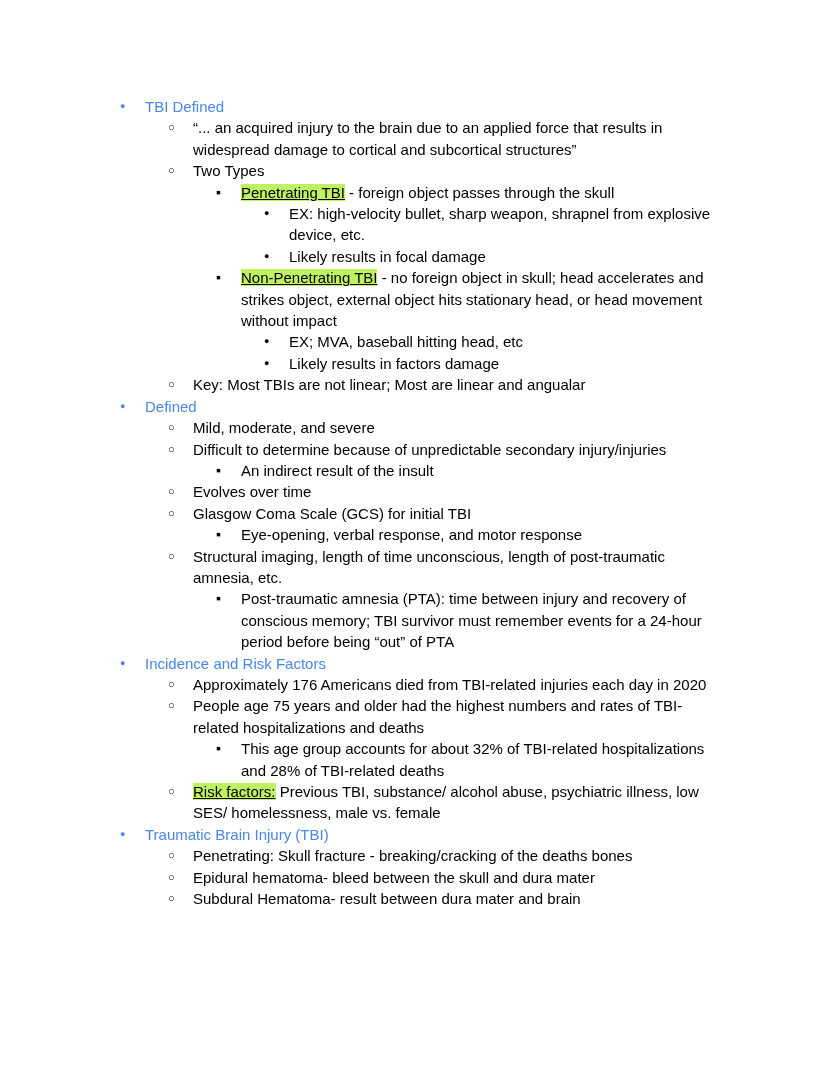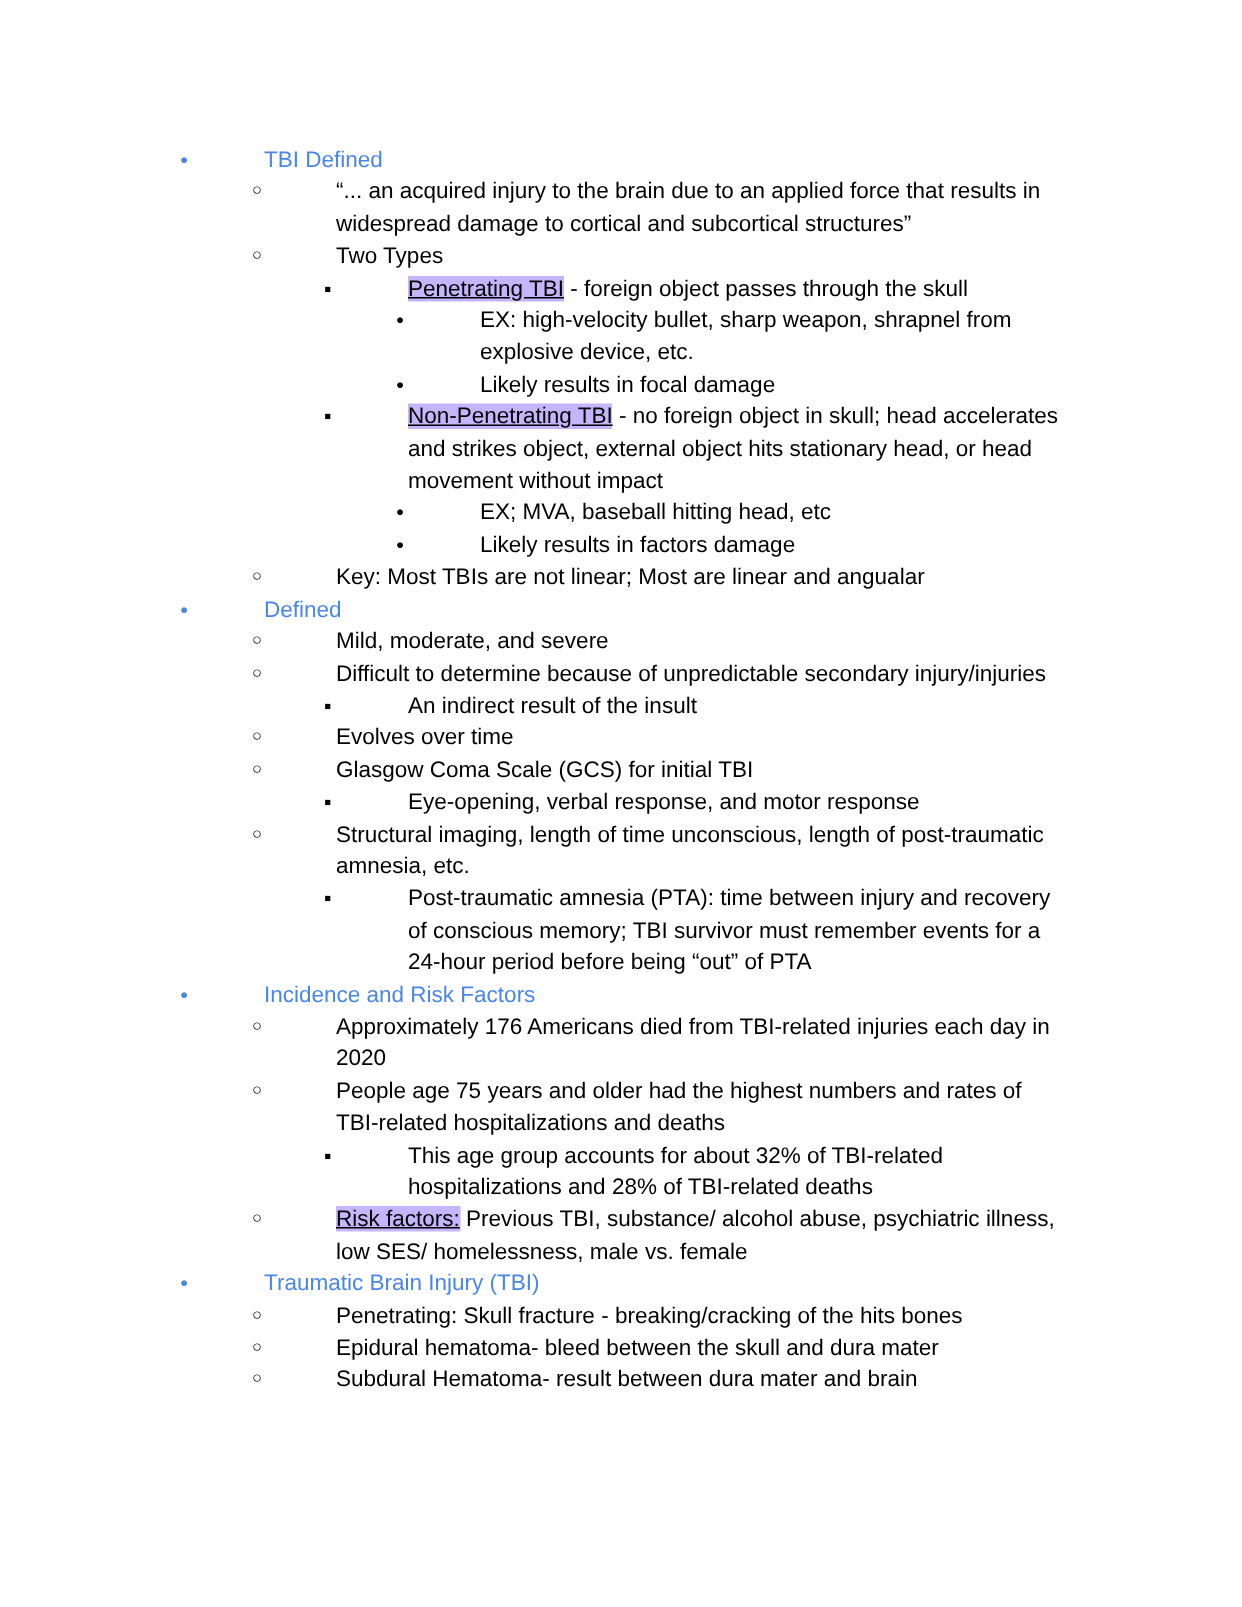--- a/index.html
+++ b/index.html
@@ -23,23 +23,23 @@
   .level-3 { margin-left: 144px; }
   .marker {
     flex: 0 0 25px;
     width: 25px;
     line-height: 21.4px;
     user-select: none;
   }
   .m-disc   { font-size: 9px; }
   .m-circle { font-size: 11px; }
   .m-square { font-size: 14px; }
-  .text { flex: 1; min-width: 0; margin-left: 31px; }
+  .text { flex: 1; min-width: 0; }
   .blue, .blue .marker { color: #4a86e8; }
-  .hl { background: #c4b5fd; }
+  .hl { background: #bef264; }
   .ul { }
   .hl.ul { text-decoration: underline; }
 </style>
 </head>
 <body>
 
 <div class="page">
   <div>
       <div class="li level-0 blue">
         <span class="marker m-disc">●</span>
@@ -136,21 +136,21 @@
       <div class="li level-1">
         <span class="marker m-circle">○</span>
         <span class="text"><span class="hl ul">Risk factors:</span><span> Previous TBI, substance/ alcohol abuse, psychiatric illness, low SES/ homelessness, male vs. female</span></span>
       </div>
       <div class="li level-0 blue">
         <span class="marker m-disc">●</span>
         <span class="text"><span>Traumatic Brain Injury (TBI)</span></span>
       </div>
       <div class="li level-1">
         <span class="marker m-circle">○</span>
-        <span class="text"><span class="ul">Penetrating: Skull fracture</span><span> - breaking/cracking of the hits bones</span></span>
+        <span class="text"><span class="ul">Penetrating: Skull fracture</span><span> - breaking/cracking of the deaths bones</span></span>
       </div>
       <div class="li level-1">
         <span class="marker m-circle">○</span>
         <span class="text"><span class="ul">Epidural hematoma</span><span>- bleed between the skull and dura mater</span></span>
       </div>
       <div class="li level-1">
         <span class="marker m-circle">○</span>
         <span class="text"><span class="ul">Subdural Hematoma</span><span>- result between dura mater and brain</span></span>
       </div>
     </div>

